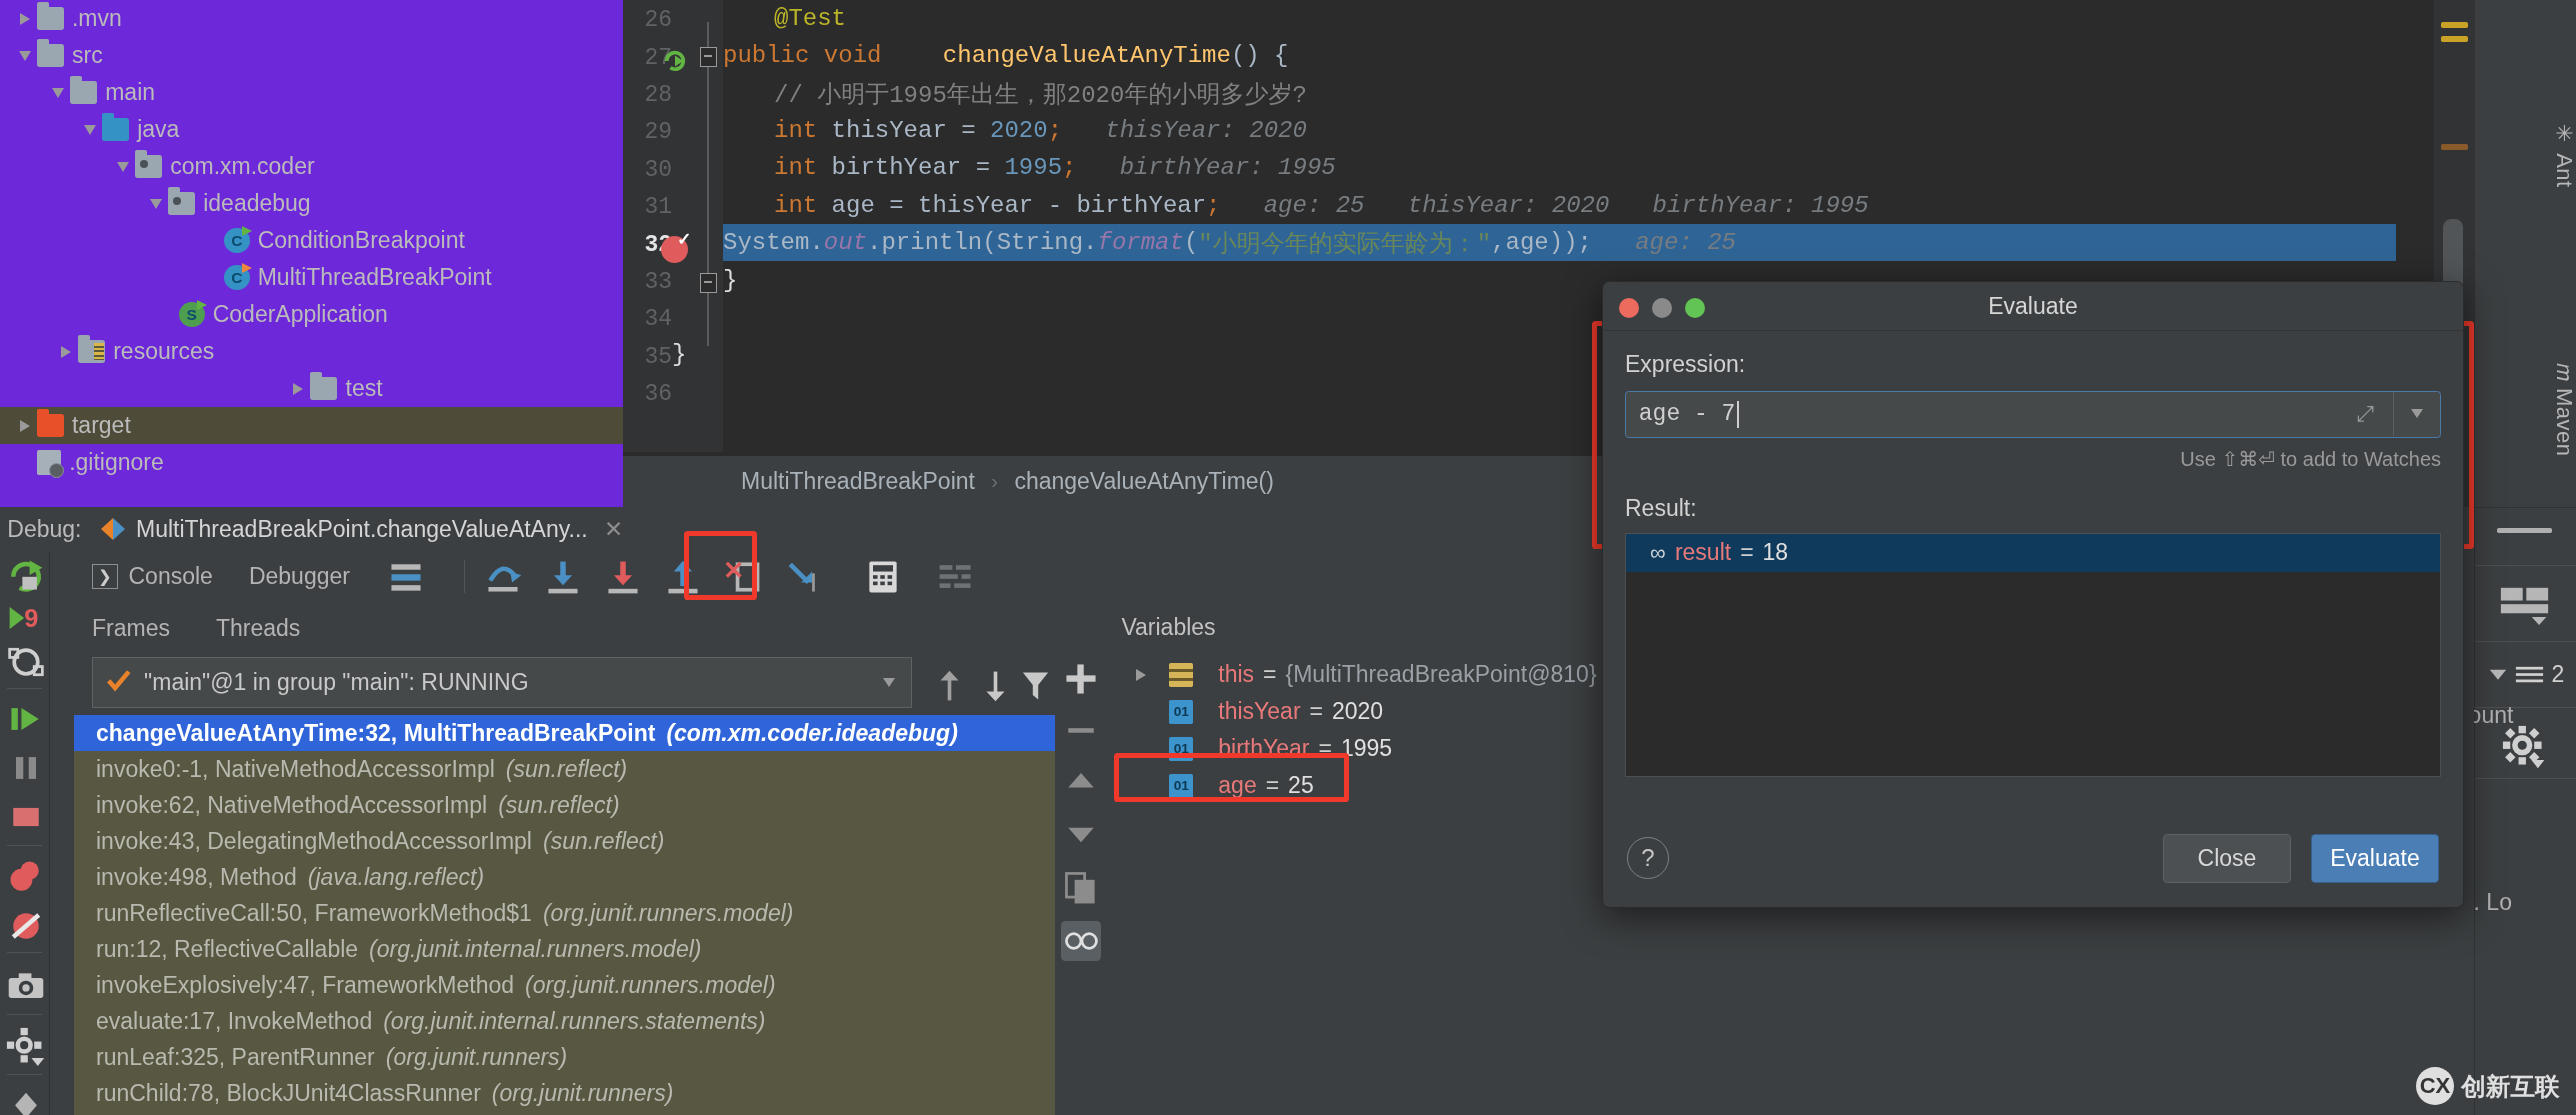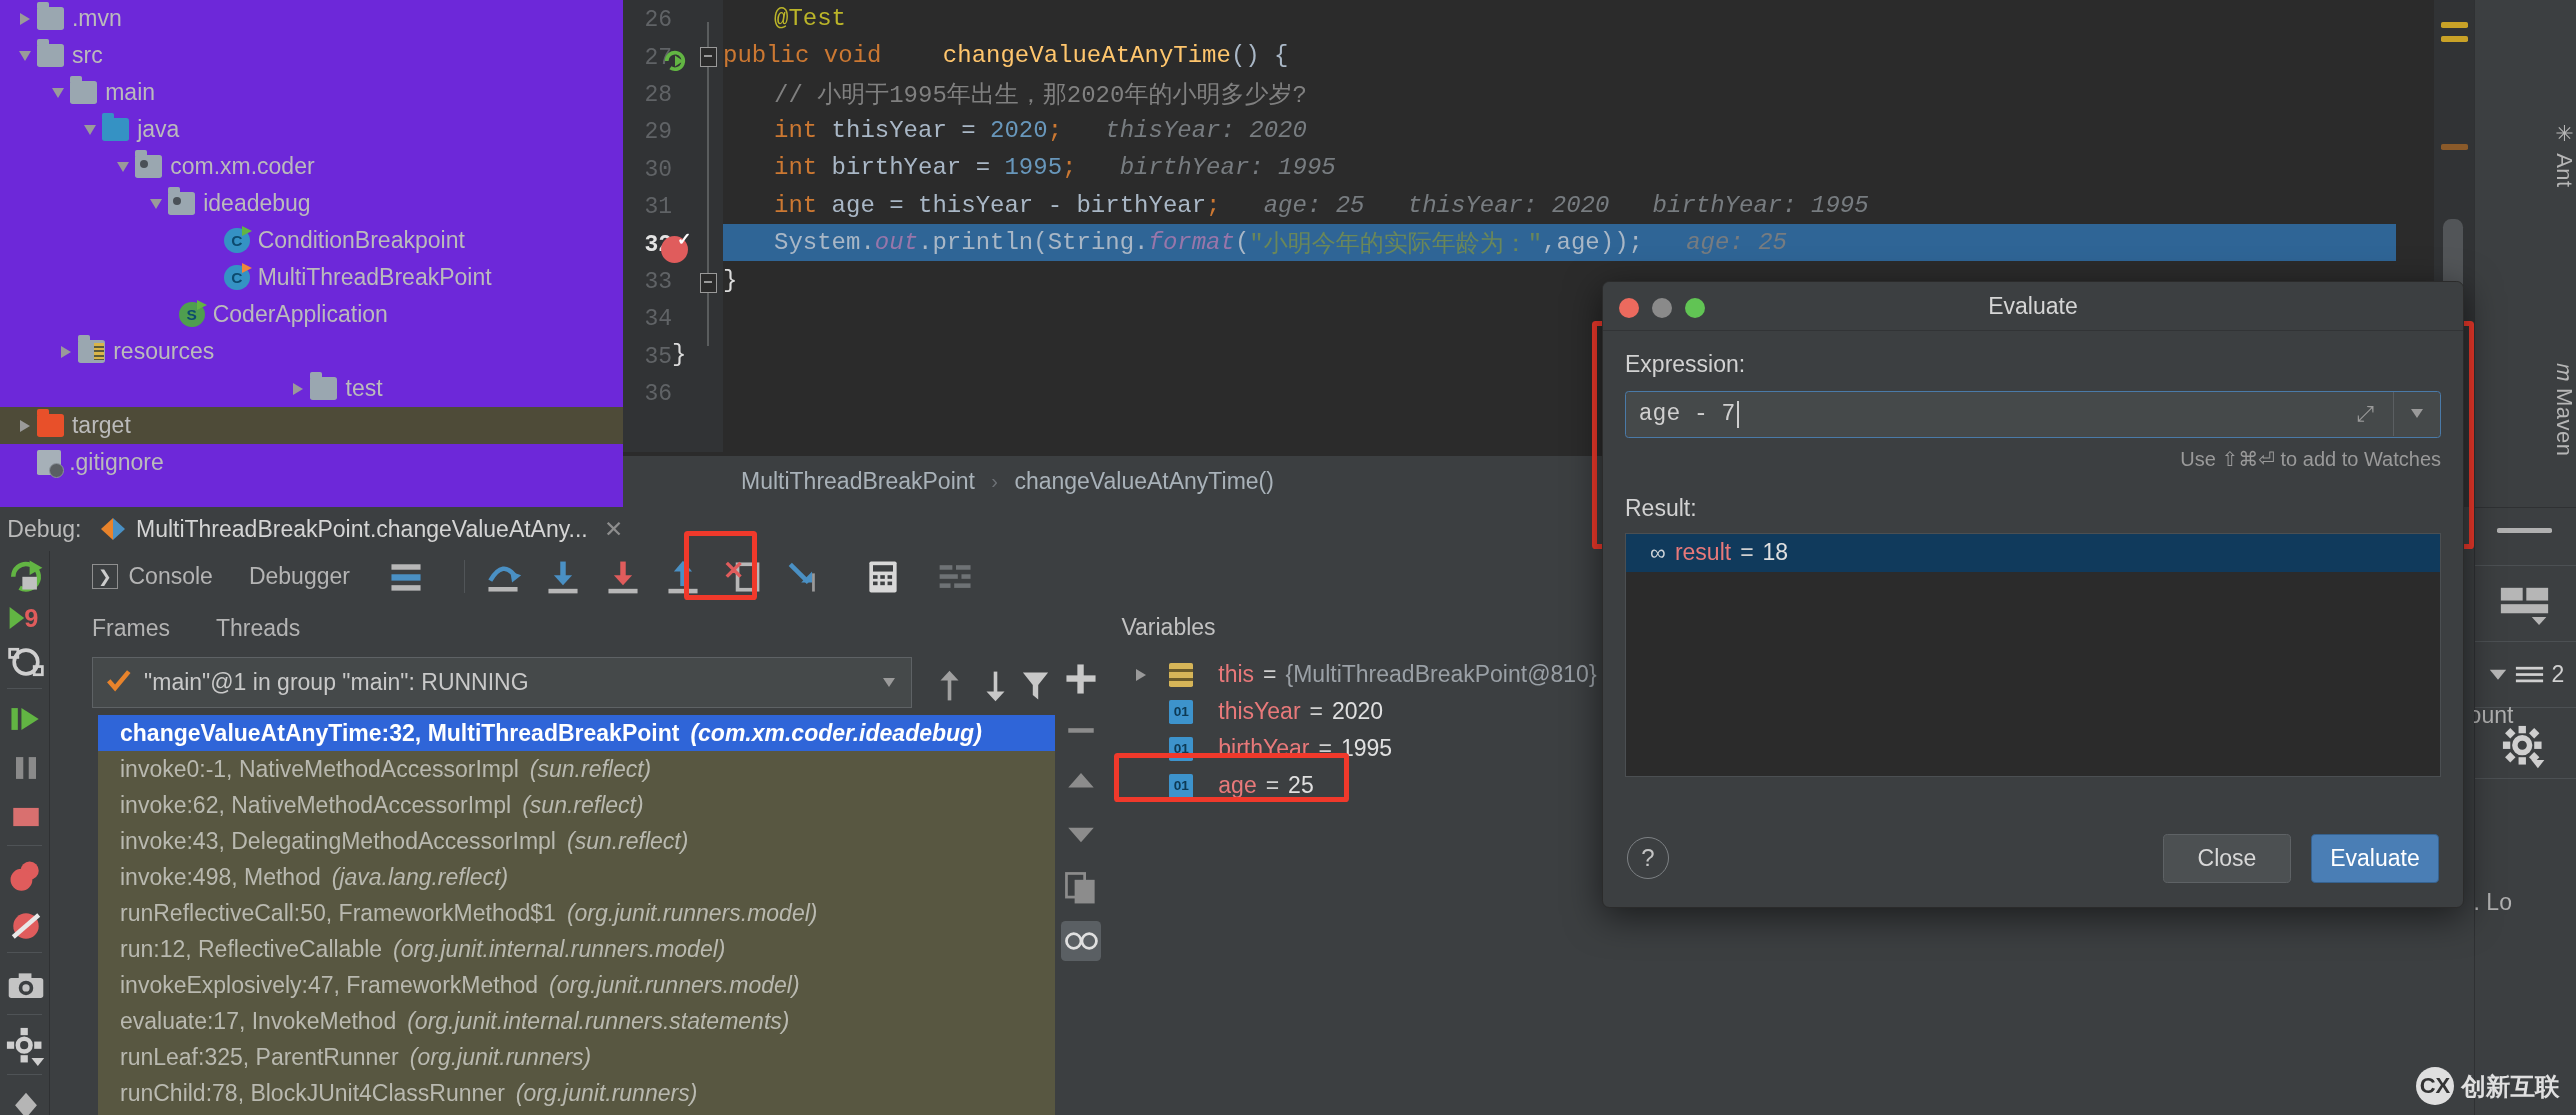--- a/index.html
+++ b/index.html
@@ -110,21 +110,21 @@
   .tb-ic { width:40px; height:40px; margin-right:20px; position:relative; }
 
   .tabs-row { position:absolute; left:50px; top:98px; width:1003px; height:47px; display:flex; align-items:center; padding-left:42px; }
   .panel-tab { font-size:23px; color:#b4b4b4; margin-right:46px; }
 
   .frames-panel { position:absolute; left:50px; top:146px; width:1005px; height:463px; background:#3c3f41; }
   .thread-sel { position:absolute; left:42px; top:3.6px; width:820px; height:51px; background:#45494a;
      border:0.9px solid #5e6265; display:flex; align-items:center; padding:0 12.8px; }
   .thread-txt { font-size:23px; color:#c9c9c9; margin-left:12.8px; }
   .caret-dn { position:absolute; right:16.4px; width:0;height:0;border-top:9px solid #9a9a9a;border-left:6.4px solid transparent;border-right:6.4px solid transparent; }
-  .frames-list { position:absolute; left:48px; top:62px; width:1088px; height:401px; background:#585741; overflow:hidden; }
+  .frames-list { position:absolute; left:24px; top:62px; width:1088px; height:401px; background:#585741; overflow:hidden; }
   .frame-row { height:36px; display:flex; align-items:center; padding-left:22px; font-size:23px; color:#b9b9b0; white-space:nowrap; }
   .frame-row.sel { background:#2f65d8; color:#ffffff; }
   .frame-pkg { font-style:italic; margin-left:11px; }
 
   .var-toolbar { position:absolute; left:1055px; top:146px; width:50px; height:463px; background:#3c3f41; }
   .vt-ic { position:absolute; left:5.5px; width:40px; height:40px; }
 
   .vars-panel { position:absolute; left:1105px; top:98px; width:1369px; height:510px; background:#3c3f41; }
   .vars-title { position:absolute; left:16.4px; top:9px; font-size:23px; color:#c2c2c2; }
   .vars-list { position:absolute; left:7.3px; top:51px; width:1349px; }
@@ -308,21 +308,21 @@
         </div>
 
         <div class="cline" style="top:149px;left:51px;">
           <span class="kw">int </span><span class="plain">birthYear = </span><span class="num">1995</span><span class="kw">;</span><span class="hint">   birthYear: 1995</span>
         </div>
 
         <div class="cline" style="top:187px;left:51px;">
           <span class="kw">int </span><span class="plain">age = thisYear </span><span class="plain">- </span><span class="plain">birthYear</span><span class="kw">;</span><span class="hint">   age: 25   thisYear: 2020   birthYear: 1995</span>
         </div>
 
-        <div class="cline sel" style="top:224px;padding-left:51px;">
+        <div class="cline sel" style="top:224px;">
           <span class="plain">System.</span><span class="fld">out</span><span class="plain">.println(String.</span><span class="fld">format</span><span class="plain">(</span><span class="str">"小明今年的实际年龄为："</span><span class="plain">,age));</span><span class="hint">   age: 25</span>
         </div>
 
         <div class="cline" style="top:262px;left:0px;"><span class="white">}</span></div>
         <div class="cline" style="top:299px;left:0px;"></div>
         <div class="cline" style="top:336px;left:-51px;"><span class="white">}</span></div>
         <div class="cline" style="top:374px;left:0px;"></div>
       </div>
     </div>
 

